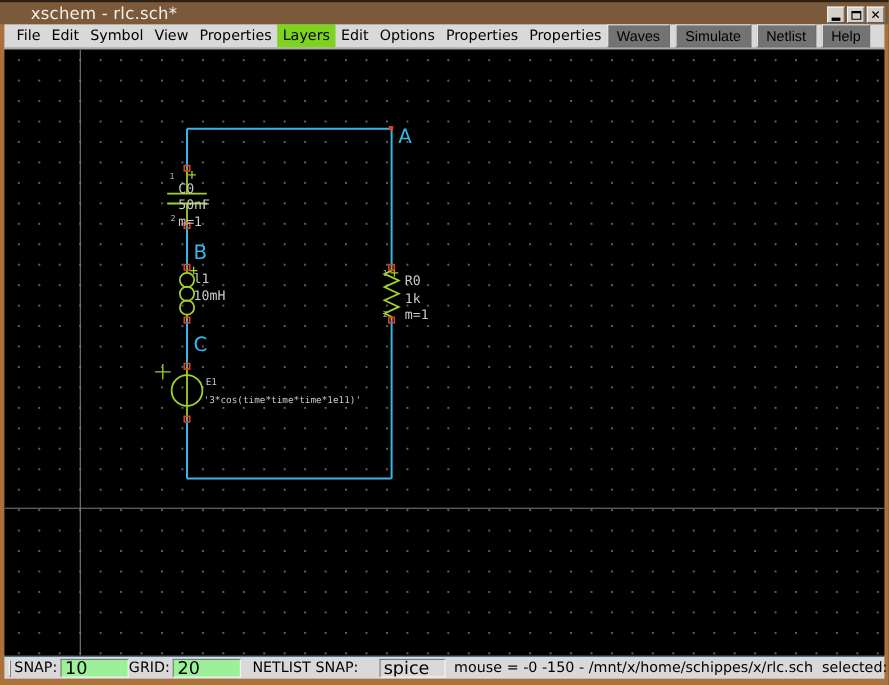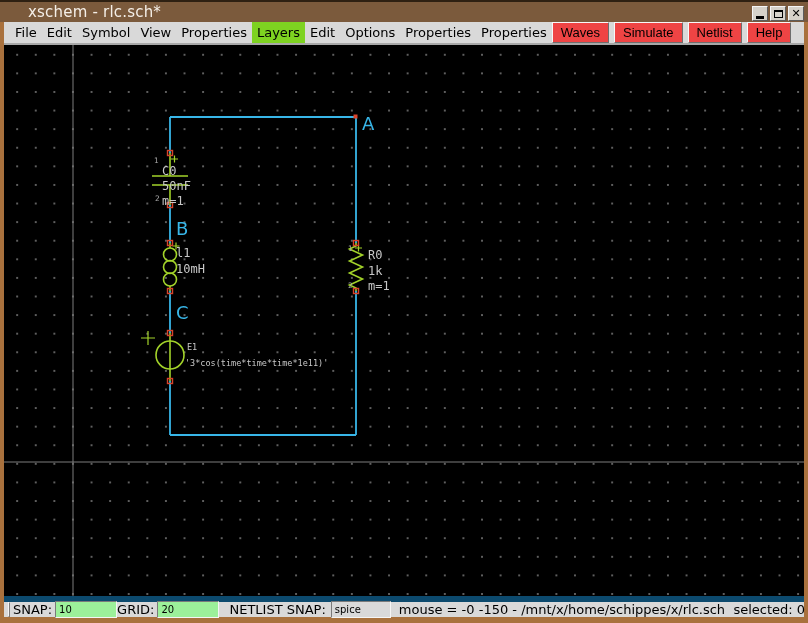--- a/index.html
+++ b/index.html
@@ -31,21 +31,21 @@
   
   .menubar {
     height:23px; background:#d9d9d9; border-bottom:2px solid #a8a8a8;
     display:flex; align-items:center; font-size:13px; color:#000;
     padding-left:6px;
   }
   .menu-item { padding:3px 5px; cursor:default; white-space:nowrap; }
   .menu-item.active { background:#7ed321; }
   .menubar-spacer { flex:1; }
   .mb-button {
-    background:#ef4444; font-size:13px; color:#000;
+    background:#737373; font-size:13px; color:#000;
     border:1px solid; border-color:#f8f8f8 #6e6e6e #6e6e6e #f8f8f8;
     padding:2px 8px; margin-right:5px; cursor:default; white-space:nowrap;
   }
   .mb-button:last-child { margin-right:17px; }
   
   .canvas {
     position:relative; width:800px; height:551px; background:#000;
     background-image: radial-gradient(circle at 1px 1px, #5f5f5f 0.8px, transparent 1.3px);
     background-size: 18.6px 18.6px;
     background-position: 12.2px 8.8px;
@@ -56,33 +56,33 @@
   .sym    { stroke:#a3d32a; stroke-width:1.6; fill:none; }
   .sym-thin{ stroke:#a3d32a; stroke-width:1.2; fill:none; }
   .pin    { stroke:#d8432a; stroke-width:1.4; fill:none; }
   .pin-dot{ fill:#d8432a; }
   .lbl    { fill:#c8c8c8; font-family:"DejaVu Sans Mono", monospace; font-size:12px; }
   .lbl-sm { fill:#c8c8c8; font-family:"DejaVu Sans Mono", monospace; font-size:8.5px; }
   .pin-num{ fill:#a8a8a8; font-family:"DejaVu Sans", sans-serif; font-size:7.5px; }
   .node-lbl{ fill:#38b6e8; font-family:"DejaVu Sans", sans-serif; font-size:18px; }
   
   .statusbar {
-    height:21px; background:#d9d9d9; border-top:6px solid #0c4a6e;
+    height:21px; background:#d9d9d9; border-top:1px solid #0c4a6e;
     display:flex; align-items:center; font-size:13px; color:#000;
     padding-left:4px;
   }
   .grip { width:4px; height:15px; border:1px solid; border-color:#f5f5f5 #7a7a7a #7a7a7a #f5f5f5; margin-right:3px; }
   .sb-label { white-space:nowrap; }
   .sb-input {
     height:17px; border:1px solid; border-color:#7a7a7a #f5f5f5 #f5f5f5 #7a7a7a;
-    font-family:"DejaVu Sans", sans-serif; font-size:10px; color:#000;
+    font-family:"DejaVu Sans", sans-serif; font-size:16px; color:#000;
     padding:0 3px; outline:none;
   }
   .sb-green { background:#9cf09a; width:62px; margin-left:3px; }
-  .sb-gray  { background:#d9d9d9; width:60px; margin-left:5px; }
+  .sb-gray  { background:#d9d9d9; width:60px; margin-left:19px; }
   .sb-info  { margin-left:8px; white-space:pre; font-size:13px; }
   .ml14 { } .ml10 { margin-left:10px; }
 </style>
 </head>
 <body>
 
 <div class="window">
 
   <div class="titlebar">
     <span class="title-text">xschem - rlc.sch*</span>

